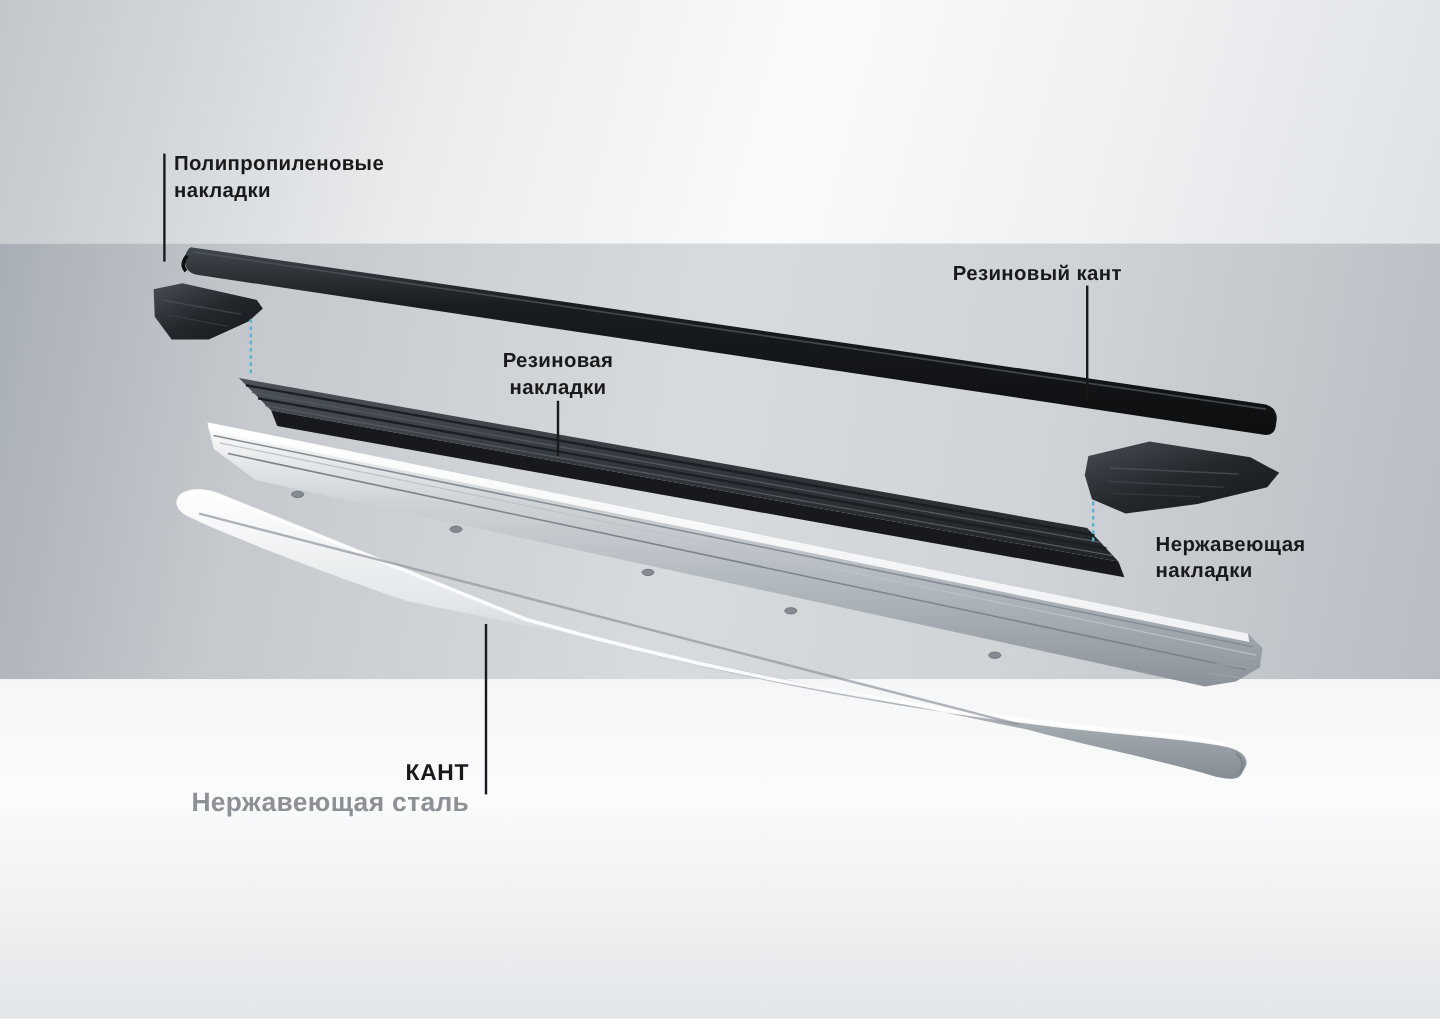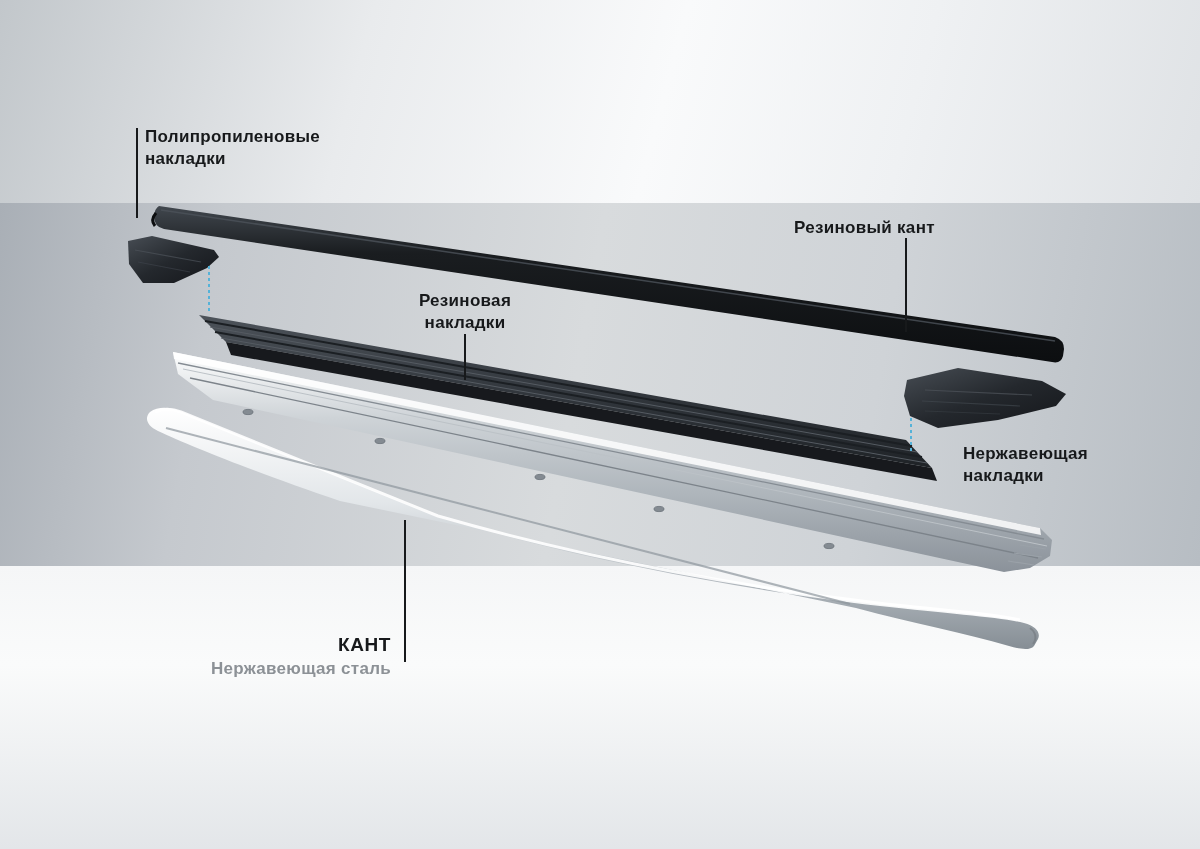--- a/index.html
+++ b/index.html
@@ -44,21 +44,21 @@
   }
   .label .sub {
     color: var(--subtitle-text, #8c9196);
   }
   .label-kant-title {
     font-size: 19px;
     line-height: 25px;
     letter-spacing: 0.6px;
   }
   .label-kant-sub {
-    font-size: 17px;
+    font-size: 22px;
     line-height: 24px;
   }
   .center { text-align: center; }
   .right { text-align: right; }
 </style>
 </head>
 <body>
 
 <div class="stage">
 

